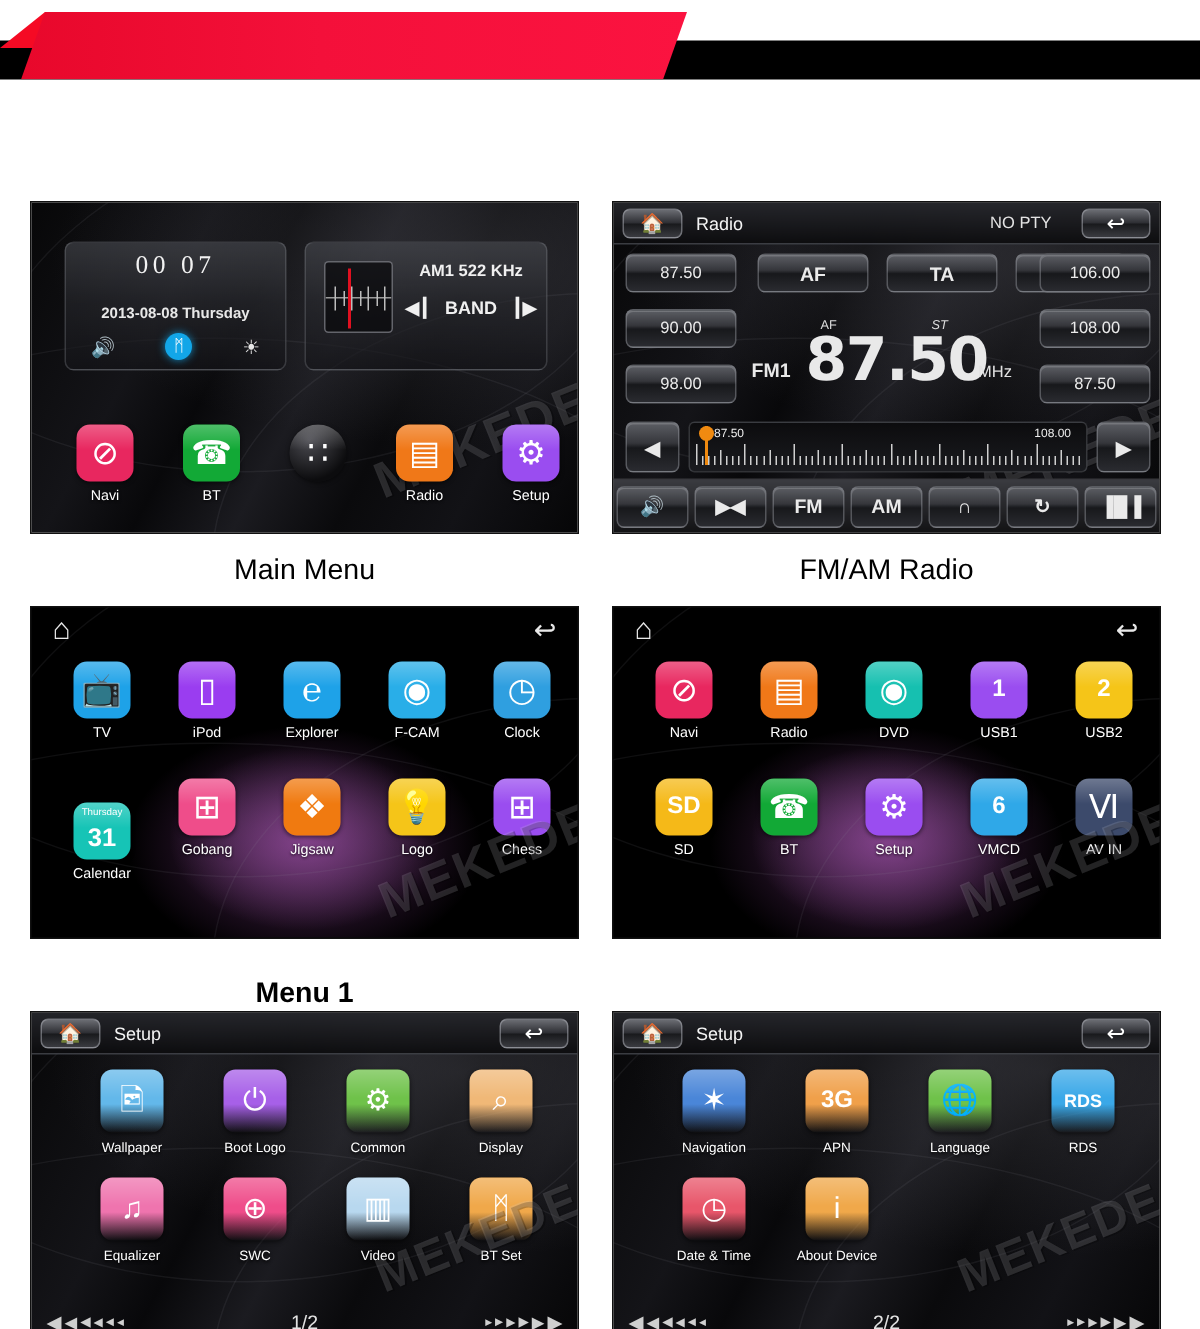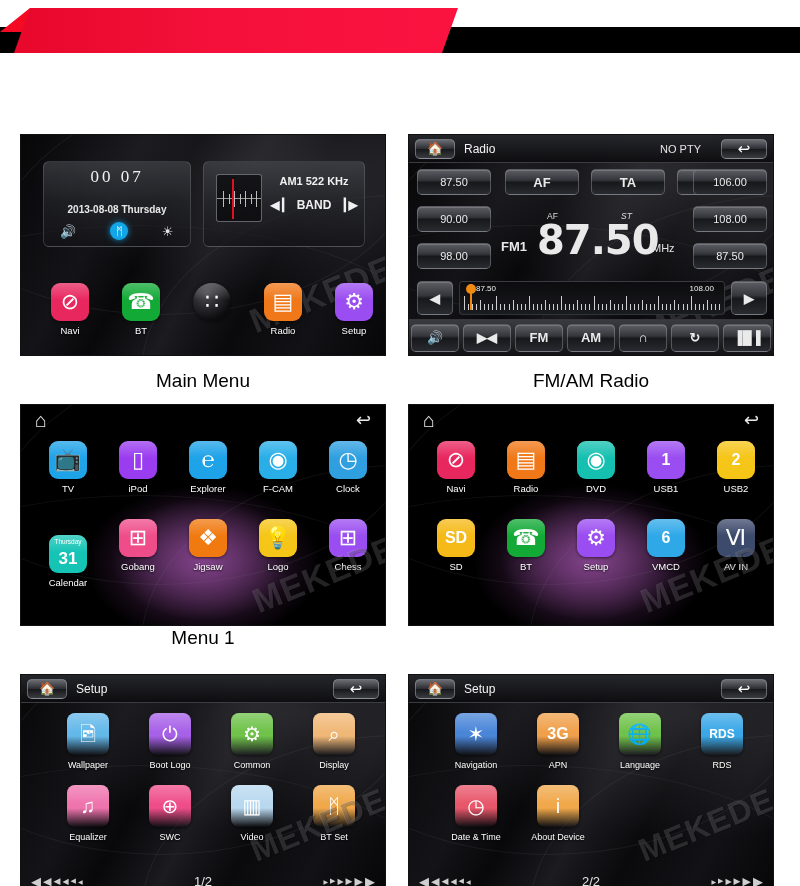--- a/index.html
+++ b/index.html
@@ -418,21 +418,21 @@
           <div class="lbl">Logo</div>
         </div>
         <div class="appicon" style="left: 300px; top: 114px; width: 54px;">
           <div class="tile" style="background: linear-gradient(rgb(154, 77, 240), rgb(154, 77, 240));">
             <div class="glyph">⊞</div>
           </div>
           <div class="lbl">Chess</div>
         </div>
         <div class="wm" style="left: 228px; top: 150px; font-size: 34px;">MEKEDE</div>
       </div>
-      <div class="caption" style="top: 223px;">Menu 1</div>
+      <div class="caption" style="top: 248px; font-weight: bold;">Menu 1</div>
     </div>
     <div class="cell" style="left: 408px; top: 342px; width: 366px;">
       <div class="screen" style="width: 366px; height: 222px; background: radial-gradient(54% 60% at 50% 72%, rgba(150, 70, 160, 0.55), rgba(0, 0, 0, 0) 60%), radial-gradient(40% 45% at 50% 70%, rgba(190, 110, 200, 0.55), rgba(0, 0, 0, 0) 62%), rgb(0, 0, 0);">
         <div class="swoosh" style="left: -120px; top: -150px; width: 520px; height: 330px;"></div>
         <div class="swoosh" style="left: -40px; top: -60px; width: 600px; height: 420px;"></div>
         <div class="swoosh" style="left: 120px; top: 60px; width: 520px; height: 360px;"></div>
         <div class="swoosh" style="left: -200px; top: 90px; width: 640px; height: 300px;"></div>
         <div style="position: absolute; left: 0px; right: 0px; top: 0px; height: 30px; display: flex; align-items: center; justify-content: space-between; padding: 0px 14px;">
           <div style="color: rgb(232, 232, 232); font-size: 20px;">⌂</div>
           <div style="color: rgb(232, 232, 232); font-size: 18px;">↩</div>

